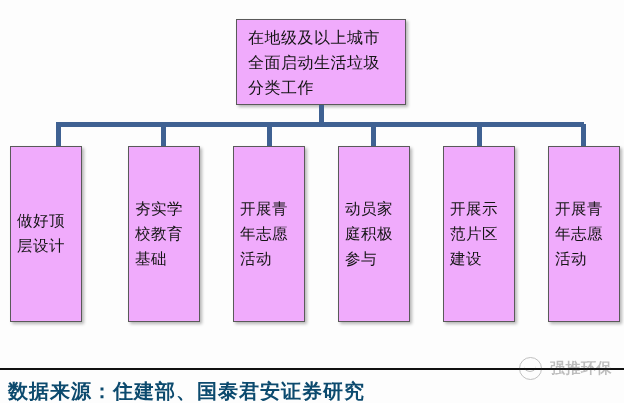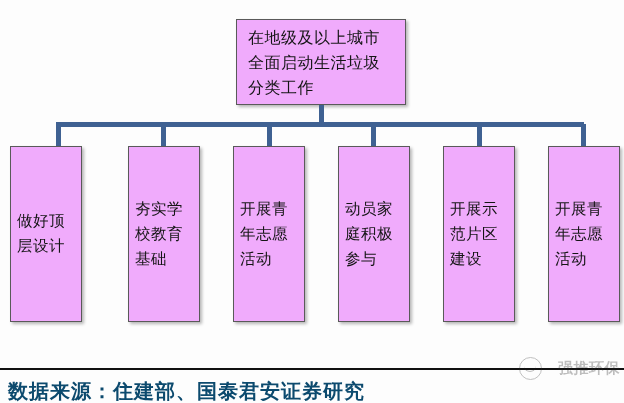--- a/index.html
+++ b/index.html
@@ -131,21 +131,21 @@
     white-space: nowrap;
   }
 
   
   #watermark {
     position: absolute;
     left: 519px;
     top: 357px;
     display: flex;
     align-items: center;
-    gap: 16px;
+    gap: 8px;
     opacity: 0.30;
   }
   #watermark-logo {
     width: 21px;
     height: 21px;
     border: 1px solid #333333;
     border-radius: 50%;
     position: relative;
     flex: 0 0 auto;
   }

